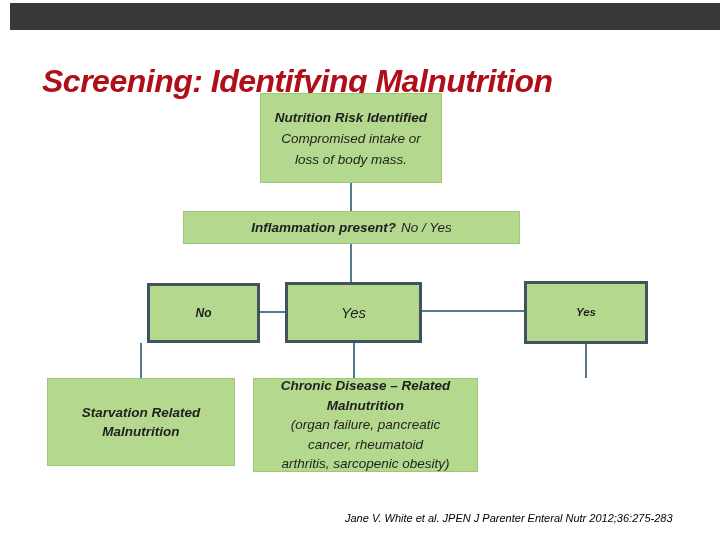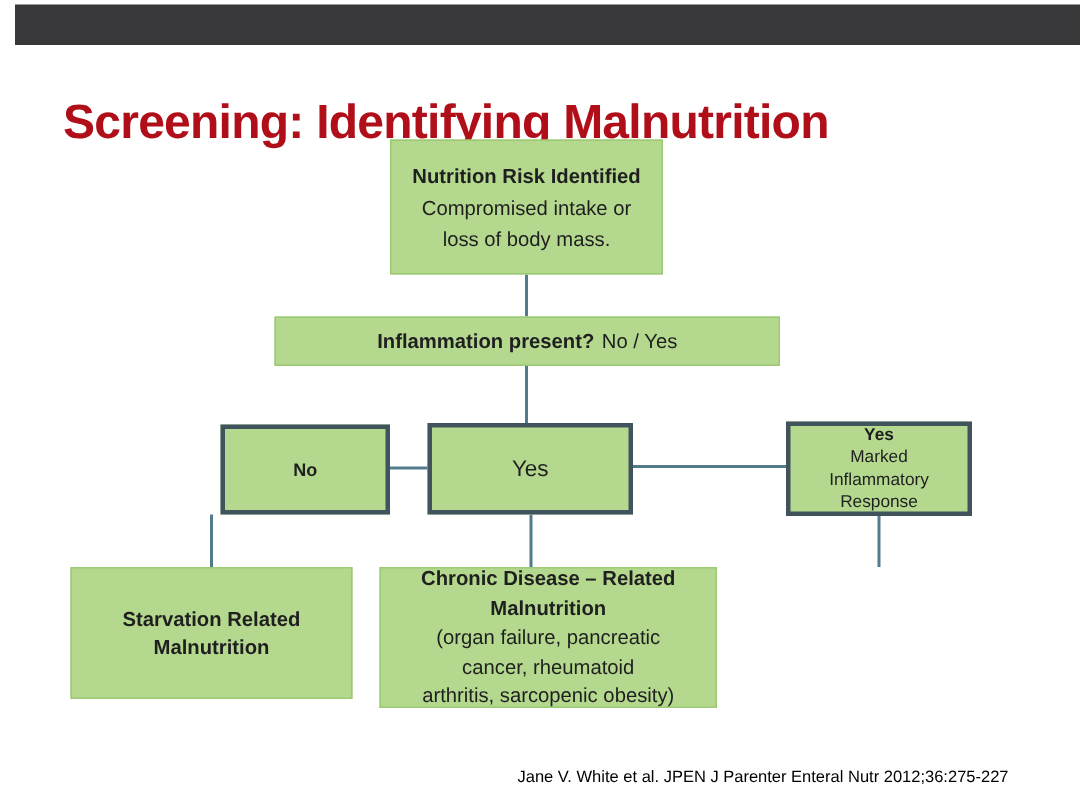--- a/index.html
+++ b/index.html
@@ -3,20 +3,21 @@
 <meta charset="utf-8">
 <style>
   html, body { margin: 0; padding: 0; background: #fff; }
   .stage {
     position: relative;
     width: 720px;
     height: 540px;
     background: #ffffff;
     overflow: hidden;
     font-family: "Liberation Sans", sans-serif;
+    font-style: italic;
   }
 
   
   .top-bar {
     position: absolute;
     left: 10px; top: 3px;
     width: 710px; height: 27px;
     background: var(--top-bar, #38383a);
   }
 
@@ -111,34 +112,31 @@
   <div class="node node--dark" id="n-no">
     <div class="t">No</div>
   </div>
 
   <div class="node node--dark" id="n-yes-mild">
     <div class="t">Yes</div>
   </div>
 
   <div class="node node--dark" id="n-yes-marked">
     <div class="t">Yes</div>
-    <div class="b">Marked
-Inflammatory
-Response</div>
   </div>
 
   <div class="node" id="n-starv">
     <div class="t">Starvation Related
 Malnutrition</div>
   </div>
 
   <div class="node" id="n-chronic">
     <div class="t">Chronic Disease – Related
 Malnutrition</div>
     <div class="b">(organ failure, pancreatic
 cancer, rheumatoid
 arthritis, sarcopenic obesity)</div>
   </div>
 
 
-  <div class="citation">Jane V. White et al. JPEN J Parenter Enteral Nutr 2012;36:275-227</div>
+  <div class="citation">Jane V. White et al. JPEN J Parenter Enteral Nutr 2012;36:275-283</div>
 
 </div>
 
 </body></html>

